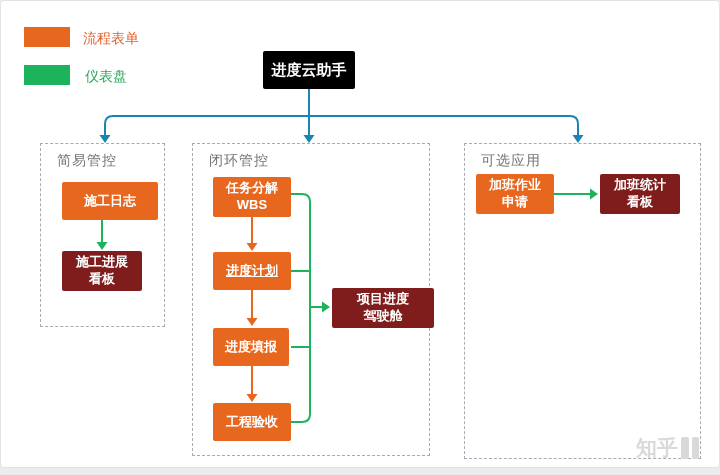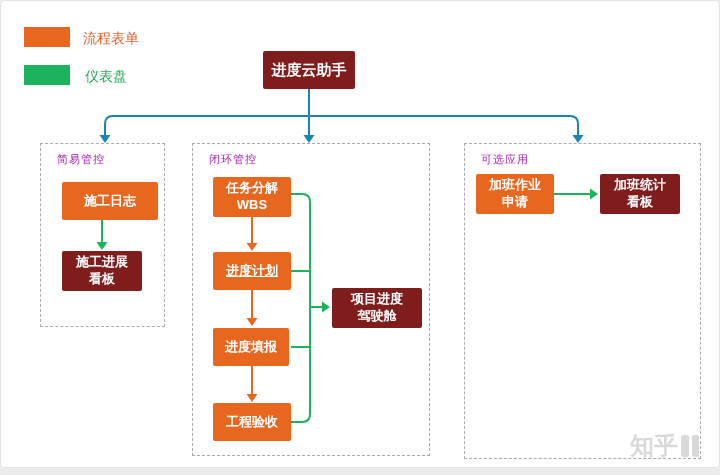--- a/index.html
+++ b/index.html
@@ -24,52 +24,52 @@
   
   .swatch{width:46px;height:20px;}
   .swatch.orange{background:#E8671F;}
   .swatch.green{background:#1DB35C;}
   .legend-label{font-size:14px;line-height:18px;}
   .legend-label.orange{color:#E0622E;}
   .legend-label.green{color:#2AA85A;}
   
   .root-node{
     left:263px;top:51px;width:92px;height:38px;
-    background:#7f1d1d;color:#ffffff;
+    background:#000000;color:#ffffff;
     font-size:15px;font-weight:bold;
     display:flex;align-items:center;justify-content:center;
     border-radius:2px;
   }
   
   .group{
     border:1px dashed #A6ABB3;
     background:transparent;
   }
   .group-title{
     position:absolute;left:16px;top:8px;
-    font-size:11px;color:#a21caf;letter-spacing:1px;
+    font-size:14px;color:#737373;letter-spacing:1px;
     white-space:nowrap;
   }
   
   .node{
     display:flex;align-items:center;justify-content:center;
     text-align:center;
     color:#ffffff;font-size:13px;font-weight:bold;line-height:1.3;
     white-space:pre-line;
     border-radius:2px;
   }
   .node.orange{background:#E8671F;}
   .node.green{background:#7f1d1d;}
   
   svg.wires{position:absolute;left:0;top:0;pointer-events:none;}
   
   .watermark{
     position:absolute;right:19px;bottom:13px;
     display:flex;align-items:center;gap:2px;
-    color:#D9D9D9;font-size:24px;font-weight:bold;
+    color:#D9D9D9;font-size:21px;font-weight:bold;
     user-select:none;
   }
 </style>
 </head>
 <body>
 
 <div class="stage">
   <div class="card"></div>
 
   <div class="abs swatch orange" style="left:24px;top:27px;"></div>
@@ -129,21 +129,21 @@
 看板</div>
 
   <div class="abs group" style="left:192px;top:143px;width:236px;height:311px;">
     <div class="group-title">闭环管控</div>
   </div>
   <div class="abs node orange" style="left:213px;top:177px;width:78px;height:40px;">任务分解
 WBS</div>
   <div class="abs node orange" style="left:213px;top:252px;width:78px;height:38px;text-decoration:underline;">进度计划</div>
   <div class="abs node orange" style="left:213px;top:328px;width:76px;height:38px;">进度填报</div>
   <div class="abs node orange" style="left:213px;top:403px;width:78px;height:38px;">工程验收</div>
-  <div class="abs node green" style="left:332px;top:288px;width:90px;height:40px;">项目进度
+  <div class="abs node green" style="left:332px;top:288px;width:102px;height:40px;">项目进度
 驾驶舱</div>
 
   <div class="abs group" style="left:464px;top:143px;width:235px;height:314px;">
     <div class="group-title">可选应用</div>
   </div>
   <div class="abs node orange" style="left:476px;top:174px;width:78px;height:40px;">加班作业
 申请</div>
   <div class="abs node green" style="left:600px;top:174px;width:80px;height:40px;">加班统计
 看板</div>
 

